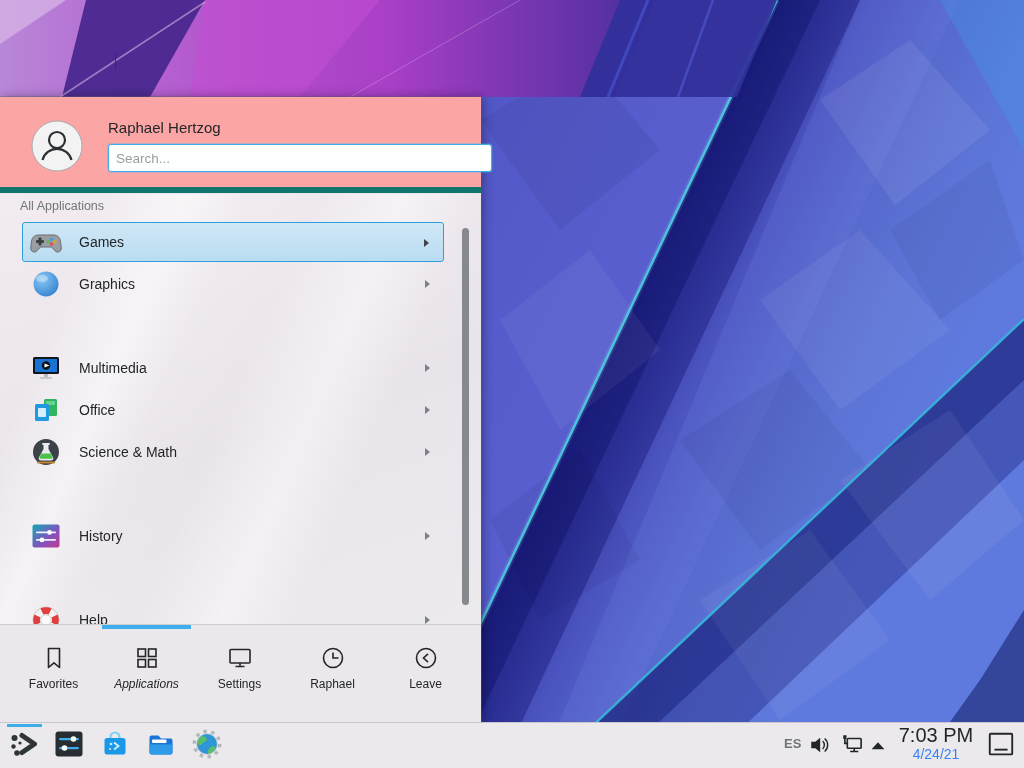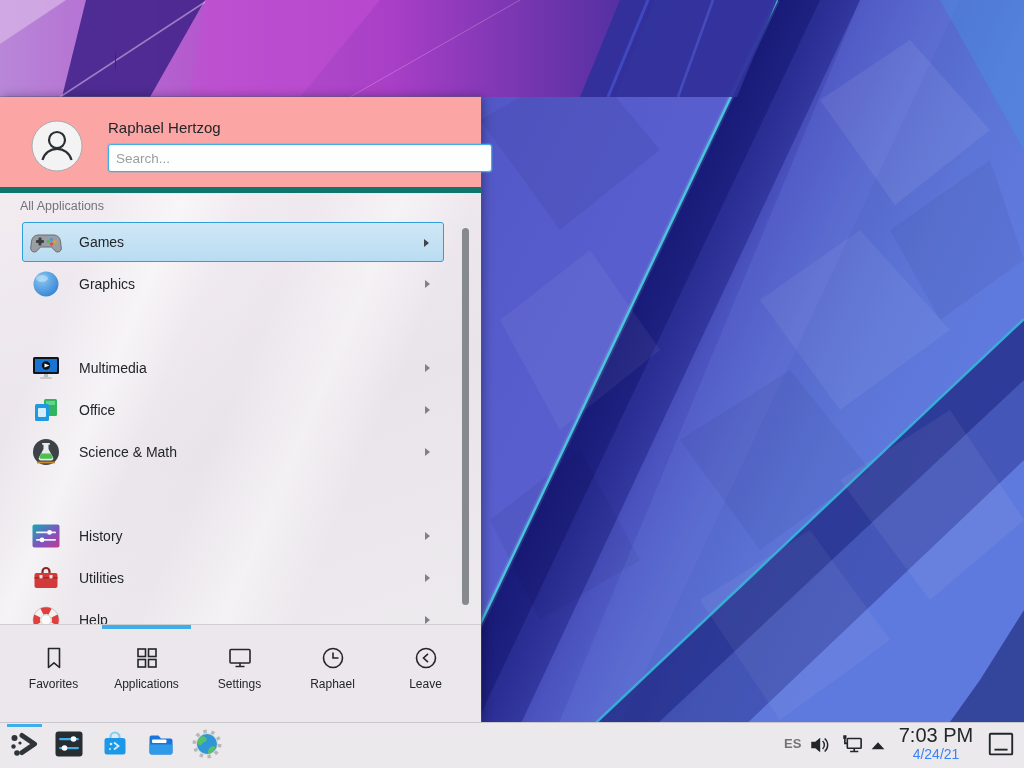--- a/index.html
+++ b/index.html
@@ -224,31 +224,20 @@
           <rect x="2.5" y="4.5" width="27" height="23" rx="2" fill="url(#gsys)"></rect>
           <rect x="6" y="11.5" width="20" height="1.8" rx=".9" fill="#f0f4ff"></rect>
           <circle cx="19.5" cy="12.4" r="2.4" fill="#fff"></circle>
           <rect x="6" y="19" width="20" height="1.8" rx=".9" fill="#f0f4ff"></rect>
           <circle cx="12" cy="19.9" r="2.4" fill="#fff"></circle>
         </svg>
         <span class="row-label">History</span>
         <span class="row-arrow"></span>
       </div>
 
-      <div class="row" style="top:336px;">
-        <svg class="row-icon" viewBox="0 0 32 32">
-          <path d="M12.5 11V9.5a3.5 3.5 0 0 1 7 0V11" fill="none" stroke="#8c2424" stroke-width="2.2"></path>
-          <rect x="4.5" y="11" width="23" height="15" rx="2" fill="#d33a3a"></rect>
-          <rect x="4.5" y="15" width="23" height="1.6" fill="#a82828"></rect>
-          <rect x="9.5" y="13" width="3" height="3.4" fill="#f3e9e9"></rect>
-          <rect x="19.5" y="13" width="3" height="3.4" fill="#f3e9e9"></rect>
-        </svg>
-        <span class="row-label">Utilities</span>
-        <span class="row-arrow"></span>
-      </div>
 
       <div class="row" style="top:378px;">
         <svg class="row-icon" viewBox="0 0 32 32">
           <circle cx="16" cy="16" r="13" fill="#f2f2f2" stroke="#c4c6c8"></circle>
           <g fill="#e23e3e">
             <path id="wedge" d="M16 3.2c2 0 3.9.5 5.6 1.3l-3 6a6.8 6.8 0 0 0-5.2 0l-3-6A12.7 12.7 0 0 1 16 3.2z"></path>
             <use href="#wedge" transform="rotate(90 16 16)"></use>
             <use href="#wedge" transform="rotate(180 16 16)"></use>
             <use href="#wedge" transform="rotate(270 16 16)"></use>
           </g>
@@ -264,21 +253,21 @@
   <div id="list-separator" class="abs"></div>
   <div id="tab-indicator" class="abs"></div>
 
   <div id="tabbar" class="abs">
     <div class="tab" style="left:7px;">
       <svg class="tab-icon" viewBox="0 0 26 26">
         <path d="M7.5 3.5h11v19l-5.5-4.6-5.5 4.6z" fill="none" stroke="#232629" stroke-width="1.6" stroke-linejoin="round"></path>
       </svg>
       <div class="tab-label">Favorites</div>
     </div>
-    <div class="tab" style="left:100px;">
+    <div class="tab" style="left:100px;font-style:italic;">
       <svg class="tab-icon" viewBox="0 0 26 26">
         <g fill="none" stroke="#232629" stroke-width="1.6">
           <rect x="4" y="4" width="7.5" height="7.5"></rect>
             <rect x="14.5" y="4" width="7.5" height="7.5"></rect>
           <rect x="4" y="14.5" width="7.5" height="7.5"></rect>
             <rect x="14.5" y="14.5" width="7.5" height="7.5"></rect>
         </g>
       </svg>
       <div class="tab-label">Applications</div>
     </div>

